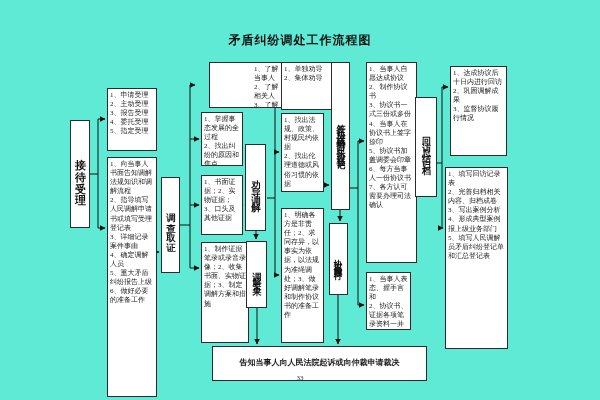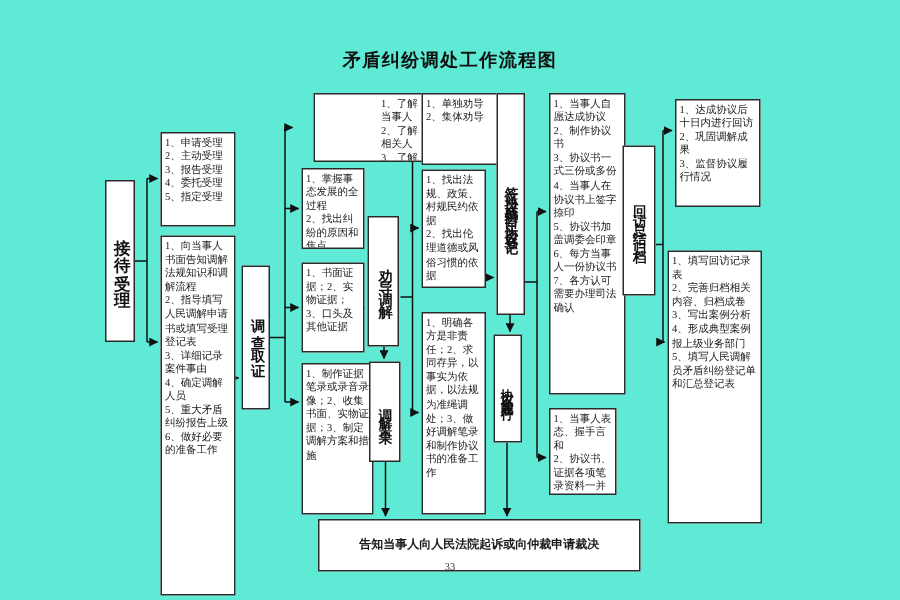--- a/index.html
+++ b/index.html
@@ -164,21 +164,21 @@
 6、每方当事人一份协议书
 7、各方认可需要办理司法确认</div>
 
   <div class="box" style="left:366px;top:272px;width:45px;height:58px;">1、当事人表态、握手言和
 2、协议书、证据各项笔录资料一并存档</div>
 
   <div class="vbox v-visit" style="left:415px;top:97px;width:22px;height:100px;">
     <span>回访总结归档</span>
   </div>
 
-  <div class="box" style="left:450px;top:66px;width:57px;height:72px;">1、达成协议后十日内进行回访
+  <div class="box" style="left:450px;top:66px;width:57px;height:90px;">1、达成协议后十日内进行回访
 2、巩固调解成果
 3、监督协议履行情况</div>
 
   <div class="box" style="left:445px;top:167px;width:63px;height:182px;">1、填写回访记录表
 2、完善归档相关内容、归档成卷
 3、写出案例分析
 4、形成典型案例报上级业务部门
 5、填写人民调解员矛盾纠纷登记单和汇总登记表</div>
 
   <div class="box bottom-bar" style="left:212px;top:346px;width:215px;height:35px;">告知当事人向人民法院起诉或向仲裁申请裁决</div>

